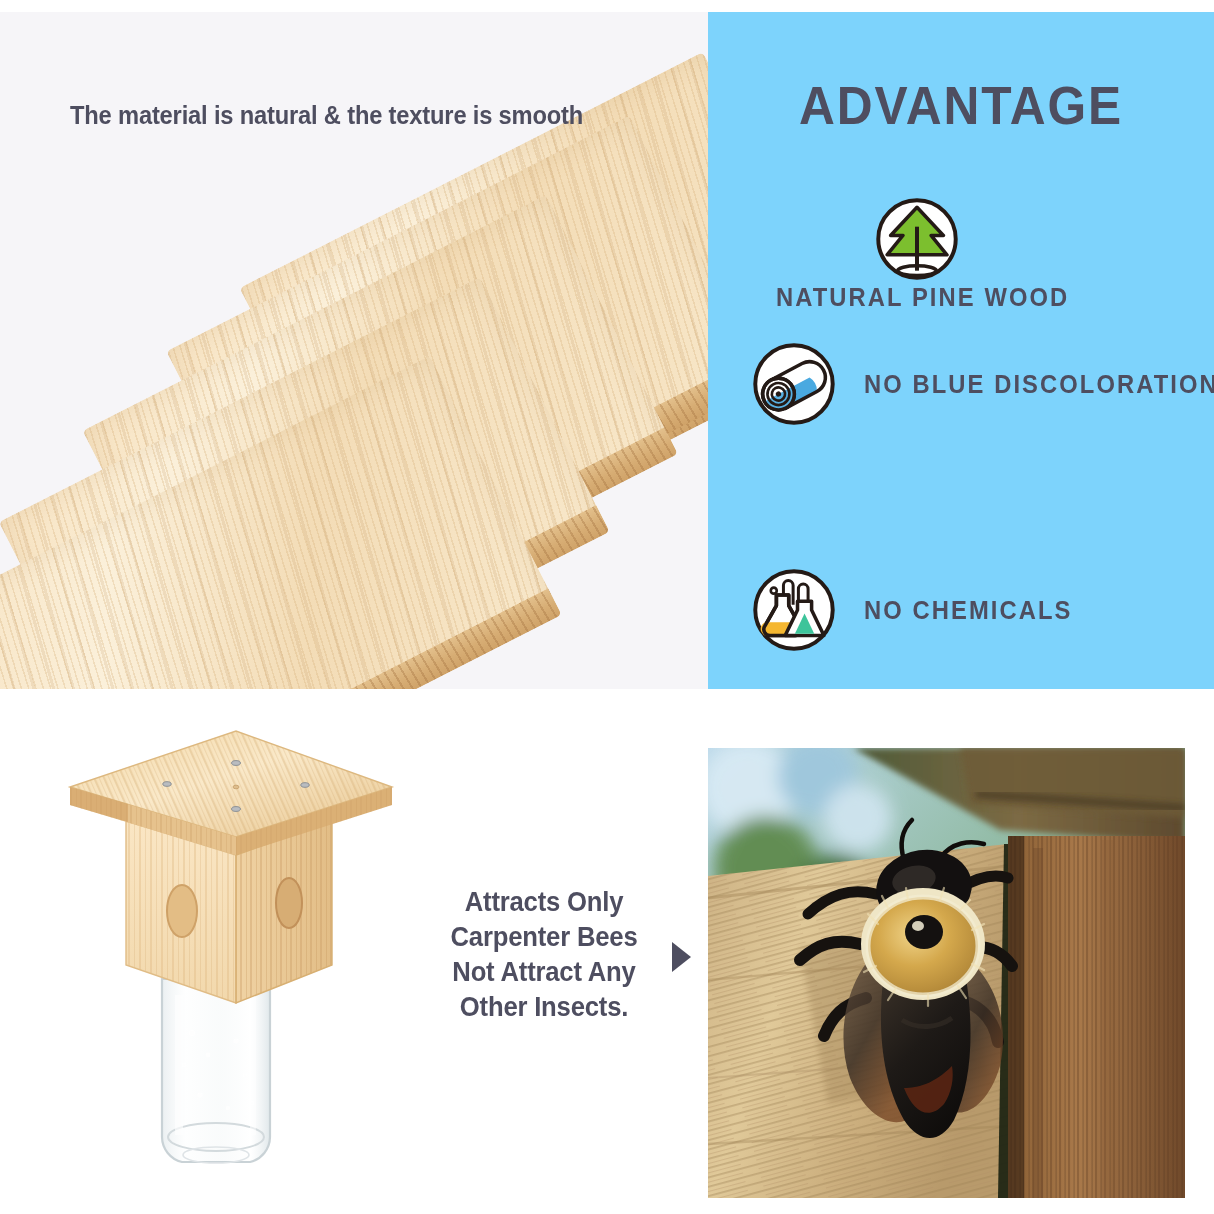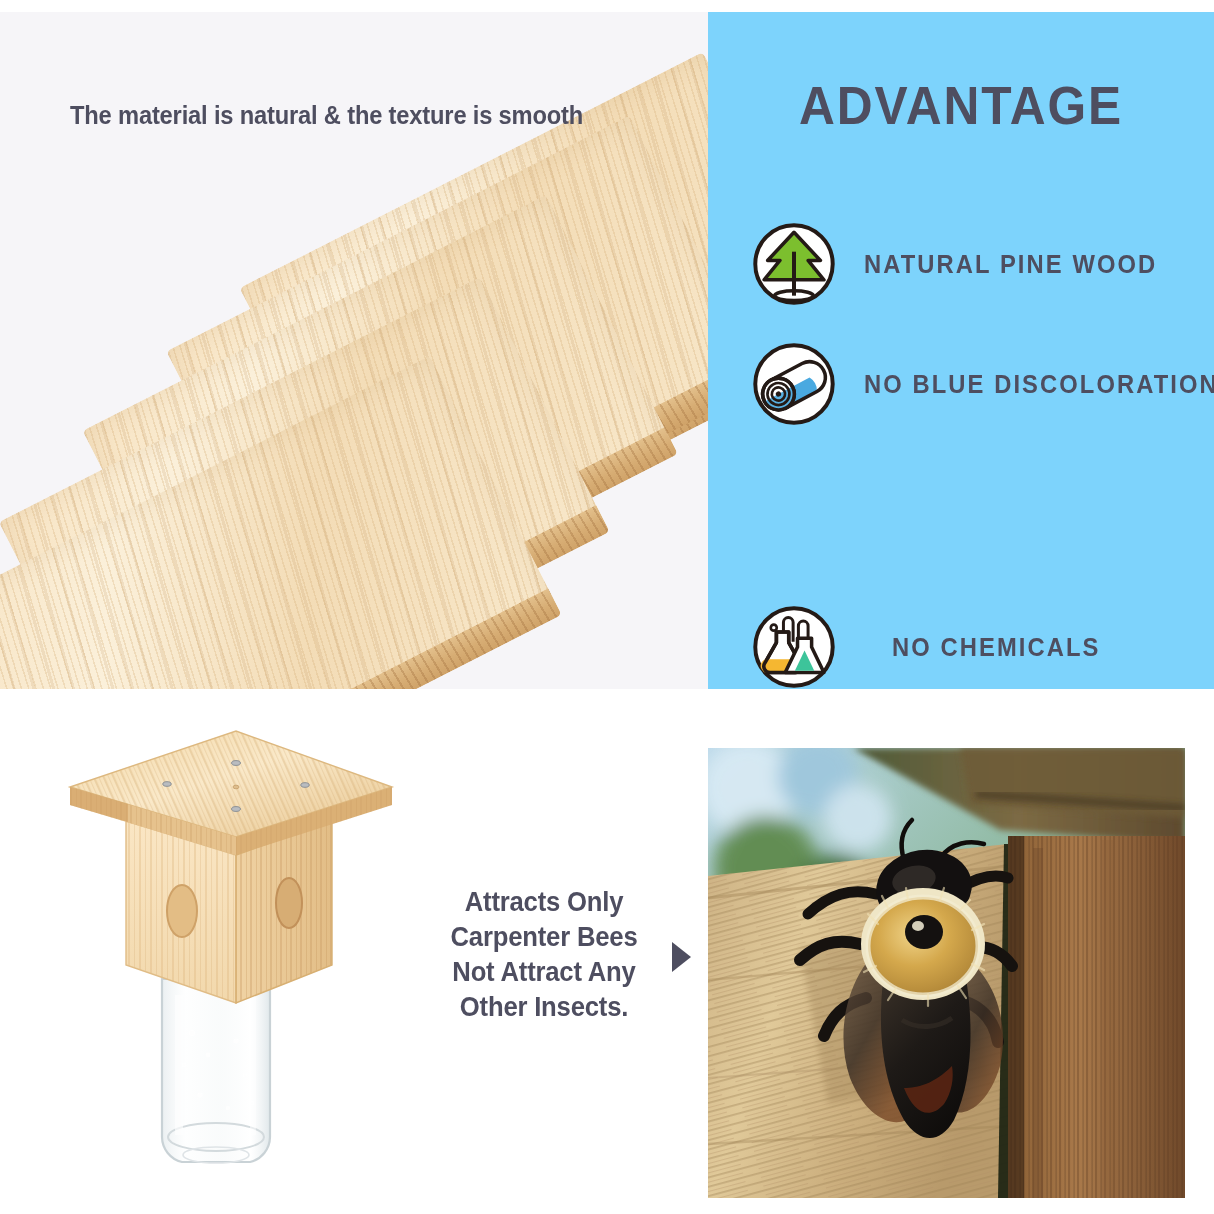--- a/index.html
+++ b/index.html
@@ -61,21 +61,21 @@
     position:absolute;left:0;top:62px;width:506px;text-align:center;
     font-size:54px;font-weight:bold;color:#4e4e60;letter-spacing:2px;
     transform:scaleX(0.92);
   }
   .feature{position:absolute;left:42px;display:flex;align-items:center;}
   .feature .ic{width:88px;height:88px;flex:0 0 88px;}
   .feature .lbl{
     margin-left:26px;font-size:25px;font-weight:bold;color:#4e4e60;
     letter-spacing:2.2px;white-space:nowrap;transform:scaleX(0.95);transform-origin:left center;
   }
-  #f0{top:208px;} #f1{top:328px;} #f2{top:456px;} #f3{top:591px;gap:28px;}
+  #f0{top:183px;flex-direction:column;} #f1{top:328px;} #f2{top:456px;} #f3{top:554px;}
 
   
   .bot{position:absolute;left:0;top:689px;width:1214px;height:525px;background:#ffffff;}
 
   .trap{position:absolute;left:40px;top:14px;width:380px;height:500px;}
 
   .mid-text{
     position:absolute;left:424px;top:196px;width:240px;
     text-align:center;font-size:27px;font-weight:bold;color:#4e4e60;
     line-height:1.30;letter-spacing:-0.2px;transform:scaleX(0.95);

